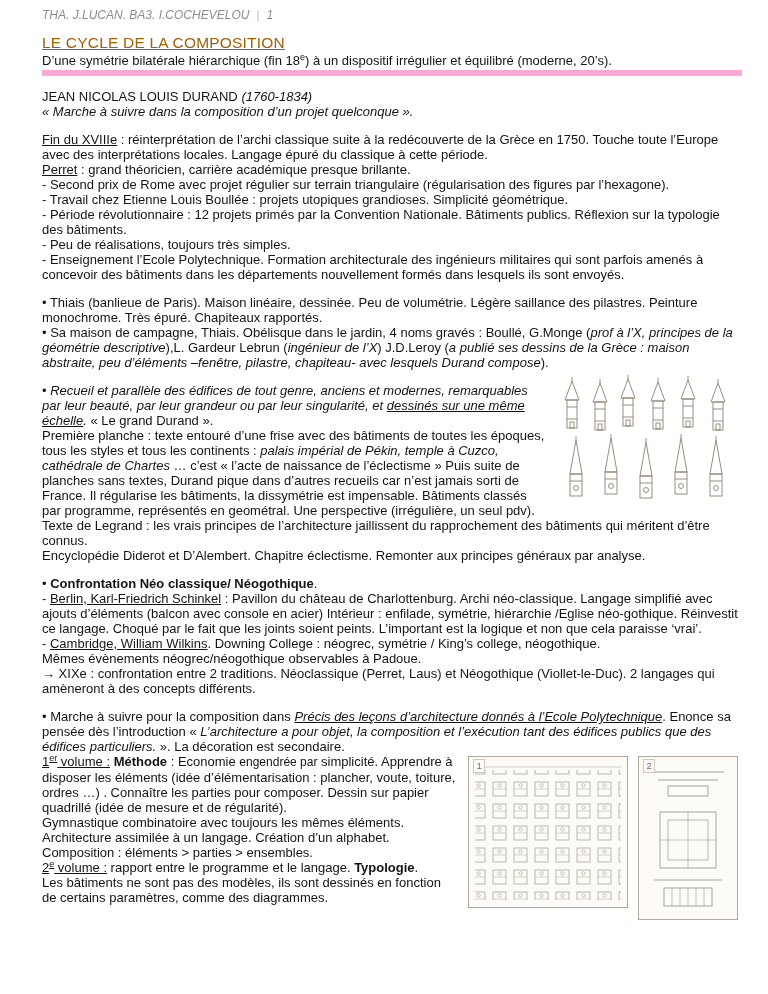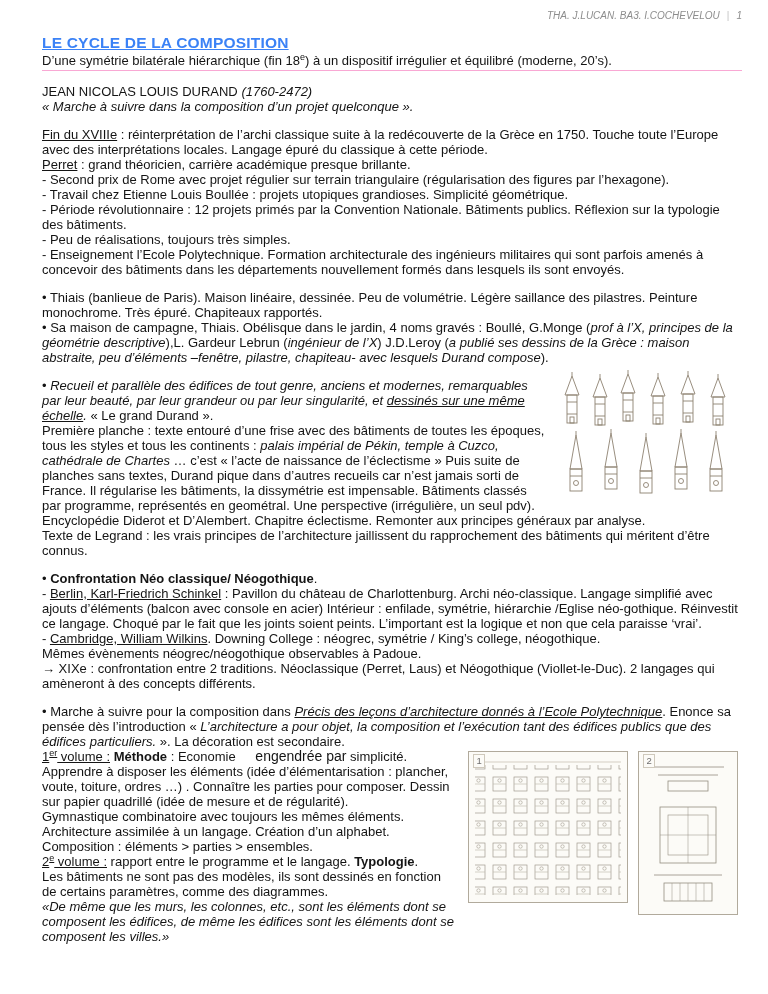--- a/index.html
+++ b/index.html
@@ -5,34 +5,34 @@
   * { box-sizing: border-box; }
   html,body { margin:0; padding:0; }
   body {
     width:768px; height:994px; overflow:hidden;
     background:#ffffff;
     font-family:"Liberation Sans","DejaVu Sans",sans-serif;
     font-size:13px; line-height:15px; color:#141414;
   }
   .page { padding:8px 26px 0 42px; }
 
-  .header { display:flex; justify-content:flex-end; align-items:baseline; gap:7px;
-            font-style:italic; font-size:10px; color:#8d8d8d; }
+  .header { display:flex; align-items:baseline; gap:7px;
+            font-style:italic; font-size:12px; color:#8d8d8d; }
   .header .sep { color:#c4c4c4; font-style:normal; }
 
-  h1.title { font-size:15.5px; font-weight:bold; text-decoration:underline;
-             margin:12px 0 3px; color:#3b82f6; letter-spacing:.2px; }
-  .subtitle { border-bottom:1px solid #f9a8d4; padding-bottom:2px; }
+  h1.title { font-size:15.5px; font-weight:normal; text-decoration:underline;
+             margin:12px 0 3px; color:#a16207; letter-spacing:.2px; }
+  .subtitle { border-bottom:6px solid #f9a8d4; padding-bottom:2px; }
 
   p { margin:0; }
   .gap { margin-top:13px; }
   .i { font-style:italic; }
   .b { font-weight:bold; }
   .u { text-decoration:underline;margin-top:10px; }
-  .sm { font-size:14px;margin-left:16px; }
+  .sm { font-size:12px; }
   .sup { vertical-align:super; font-size:9px; line-height:0; }
 
   .fig-spires { float:right; width:184px; height:128px; margin:2px 0 4px 12px; }
   .fig-plates { float:right; width:274px; margin:2px 0 6px 12px;
                 display:flex; gap:10px; align-items:flex-start; }
   .plate { position:relative; }
   .plate-num { position:absolute; top:3px; left:5px; font-size:9.5px; color:#6e6e6e;
                border:1px solid #cfc9bc; padding:0 2.5px; background:#fcfbf7; line-height:1.25; }
 </style>
 </head>
@@ -47,21 +47,21 @@
   </div>
 
   <h1 class="title">LE CYCLE DE LA COMPOSITION</h1>
 
   <div class="subtitle">
     <span>D’une symétrie bilatérale hiérarchique (fin 18</span><span class="sup">e</span><span>) à un dispositif irrégulier et équilibré (moderne, 20’s).</span>
   </div>
 
   <div class="content">
 
-    <p class="gap"><span>JEAN NICOLAS LOUIS DURAND </span><span class="i">(1760-2472)</span></p>
+    <p class="gap"><span>JEAN NICOLAS LOUIS DURAND </span><span class="i">(1760-1834)</span></p>
 
     <p><span class="i">« Marche à suivre dans la composition d’un projet quelconque ».</span></p>
 
 
     <p class="gap"><span class="u">Fin du XVIIIe</span><span> : réinterprétation de l’archi classique suite à la redécouverte de la Grèce en 1750. Touche toute l’Europe avec des interprétations locales. Langage épuré du classique à cette période.</span></p>
 
     <p><span class="u">Perret</span><span> : grand théoricien, carrière académique presque brillante.</span></p>
 
     <p><span>- Second prix de Rome avec projet régulier sur terrain triangulaire (régularisation des figures par l’hexagone).</span></p>
 
@@ -107,23 +107,23 @@
         <use href="#sp" x="80" y="70"></use>
         <use href="#sp" x="115" y="66"></use>
         <use href="#sp" x="150" y="68"></use>
       </svg>
     </div>
 
     <p class="gap"><span>• </span><span class="i">Recueil et parallèle des édifices de tout genre, anciens et modernes, remarquables par leur beauté, par leur grandeur ou par leur singularité, et </span><span class="i u">dessinés sur une même échelle</span><span class="i">. </span><span>« Le grand Durand ».</span></p>
 
     <p><span>Première planche : texte entouré d’une frise avec des bâtiments de toutes les époques, tous les styles et tous les continents : </span><span class="i">palais impérial de Pékin, temple à Cuzco, cathédrale de Chartes</span><span> … c’est « l’acte de naissance de l’éclectisme » Puis suite de planches sans textes, Durand pique dans d’autres recueils car n’est jamais sorti de France. Il régularise les bâtiments, la dissymétrie est impensable. Bâtiments classés par programme, représentés en geométral. Une perspective (irrégulière, un seul pdv).</span></p>
 
+    <p><span>Texte de Legrand : les vrais principes de l’architecture jaillissent du rapprochement des bâtiments qui méritent d’être connus.</span></p>
+
     <p><span>Encyclopédie Diderot et D’Alembert. Chapitre éclectisme. Remonter aux principes généraux par analyse.</span></p>
-
-    <p><span>Texte de Legrand : les vrais principes de l’architecture jaillissent du rapprochement des bâtiments qui méritent d’être connus.</span></p>
 
     <p class="gap"><span>• </span><span class="b">Confrontation Néo classique/ Néogothique</span><span>.</span></p>
 
     <p><span>- </span><span class="u">Berlin, Karl-Friedrich Schinkel</span><span> : Pavillon du château de Charlottenburg. Archi néo-classique. Langage simplifié avec ajouts d’éléments (balcon avec console en acier) Intérieur : enfilade, symétrie, hiérarchie /Eglise néo-gothique. Réinvestit ce langage. Choqué par le fait que les joints soient peints. L’important est la logique et non que cela paraisse ‘vrai’.</span></p>
 
     <p><span>- </span><span class="u">Cambridge, William Wilkins</span><span>. Downing College : néogrec, symétrie / King’s college, néogothique.</span></p>
 
     <p><span>Mêmes évènements néogrec/néogothique observables à Padoue.</span></p>
 
     <p><span>→ XIXe : confrontation entre 2 traditions. Néoclassique (Perret, Laus) et Néogothique (Viollet-le-Duc). 2 langages qui amèneront à des concepts différents.</span></p>
@@ -175,16 +175,15 @@
     <p><span>Gymnastique combinatoire avec toujours les mêmes éléments.</span></p>
 
     <p><span>Architecture assimilée à un langage. Création d’un alphabet.</span></p>
 
     <p><span>Composition : éléments &gt; parties &gt; ensembles.</span></p>
 
     <p><span class="u">2</span><span class="u sup">e</span><span class="u"> volume :</span><span> rapport entre le programme et le langage. </span><span class="b">Typologie</span><span>.</span></p>
 
     <p><span>Les bâtiments ne sont pas des modèles, ils sont dessinés en fonction de certains paramètres, comme des diagrammes.</span></p>
 
-    <p><span class="i">«De même que les murs, les colonnes, etc., sont les éléments dont se composent les édifices, de même les édifices sont les éléments dont se composent les villes.»</span></p>
 
   </div>
 </div>
 
 </body></html>

